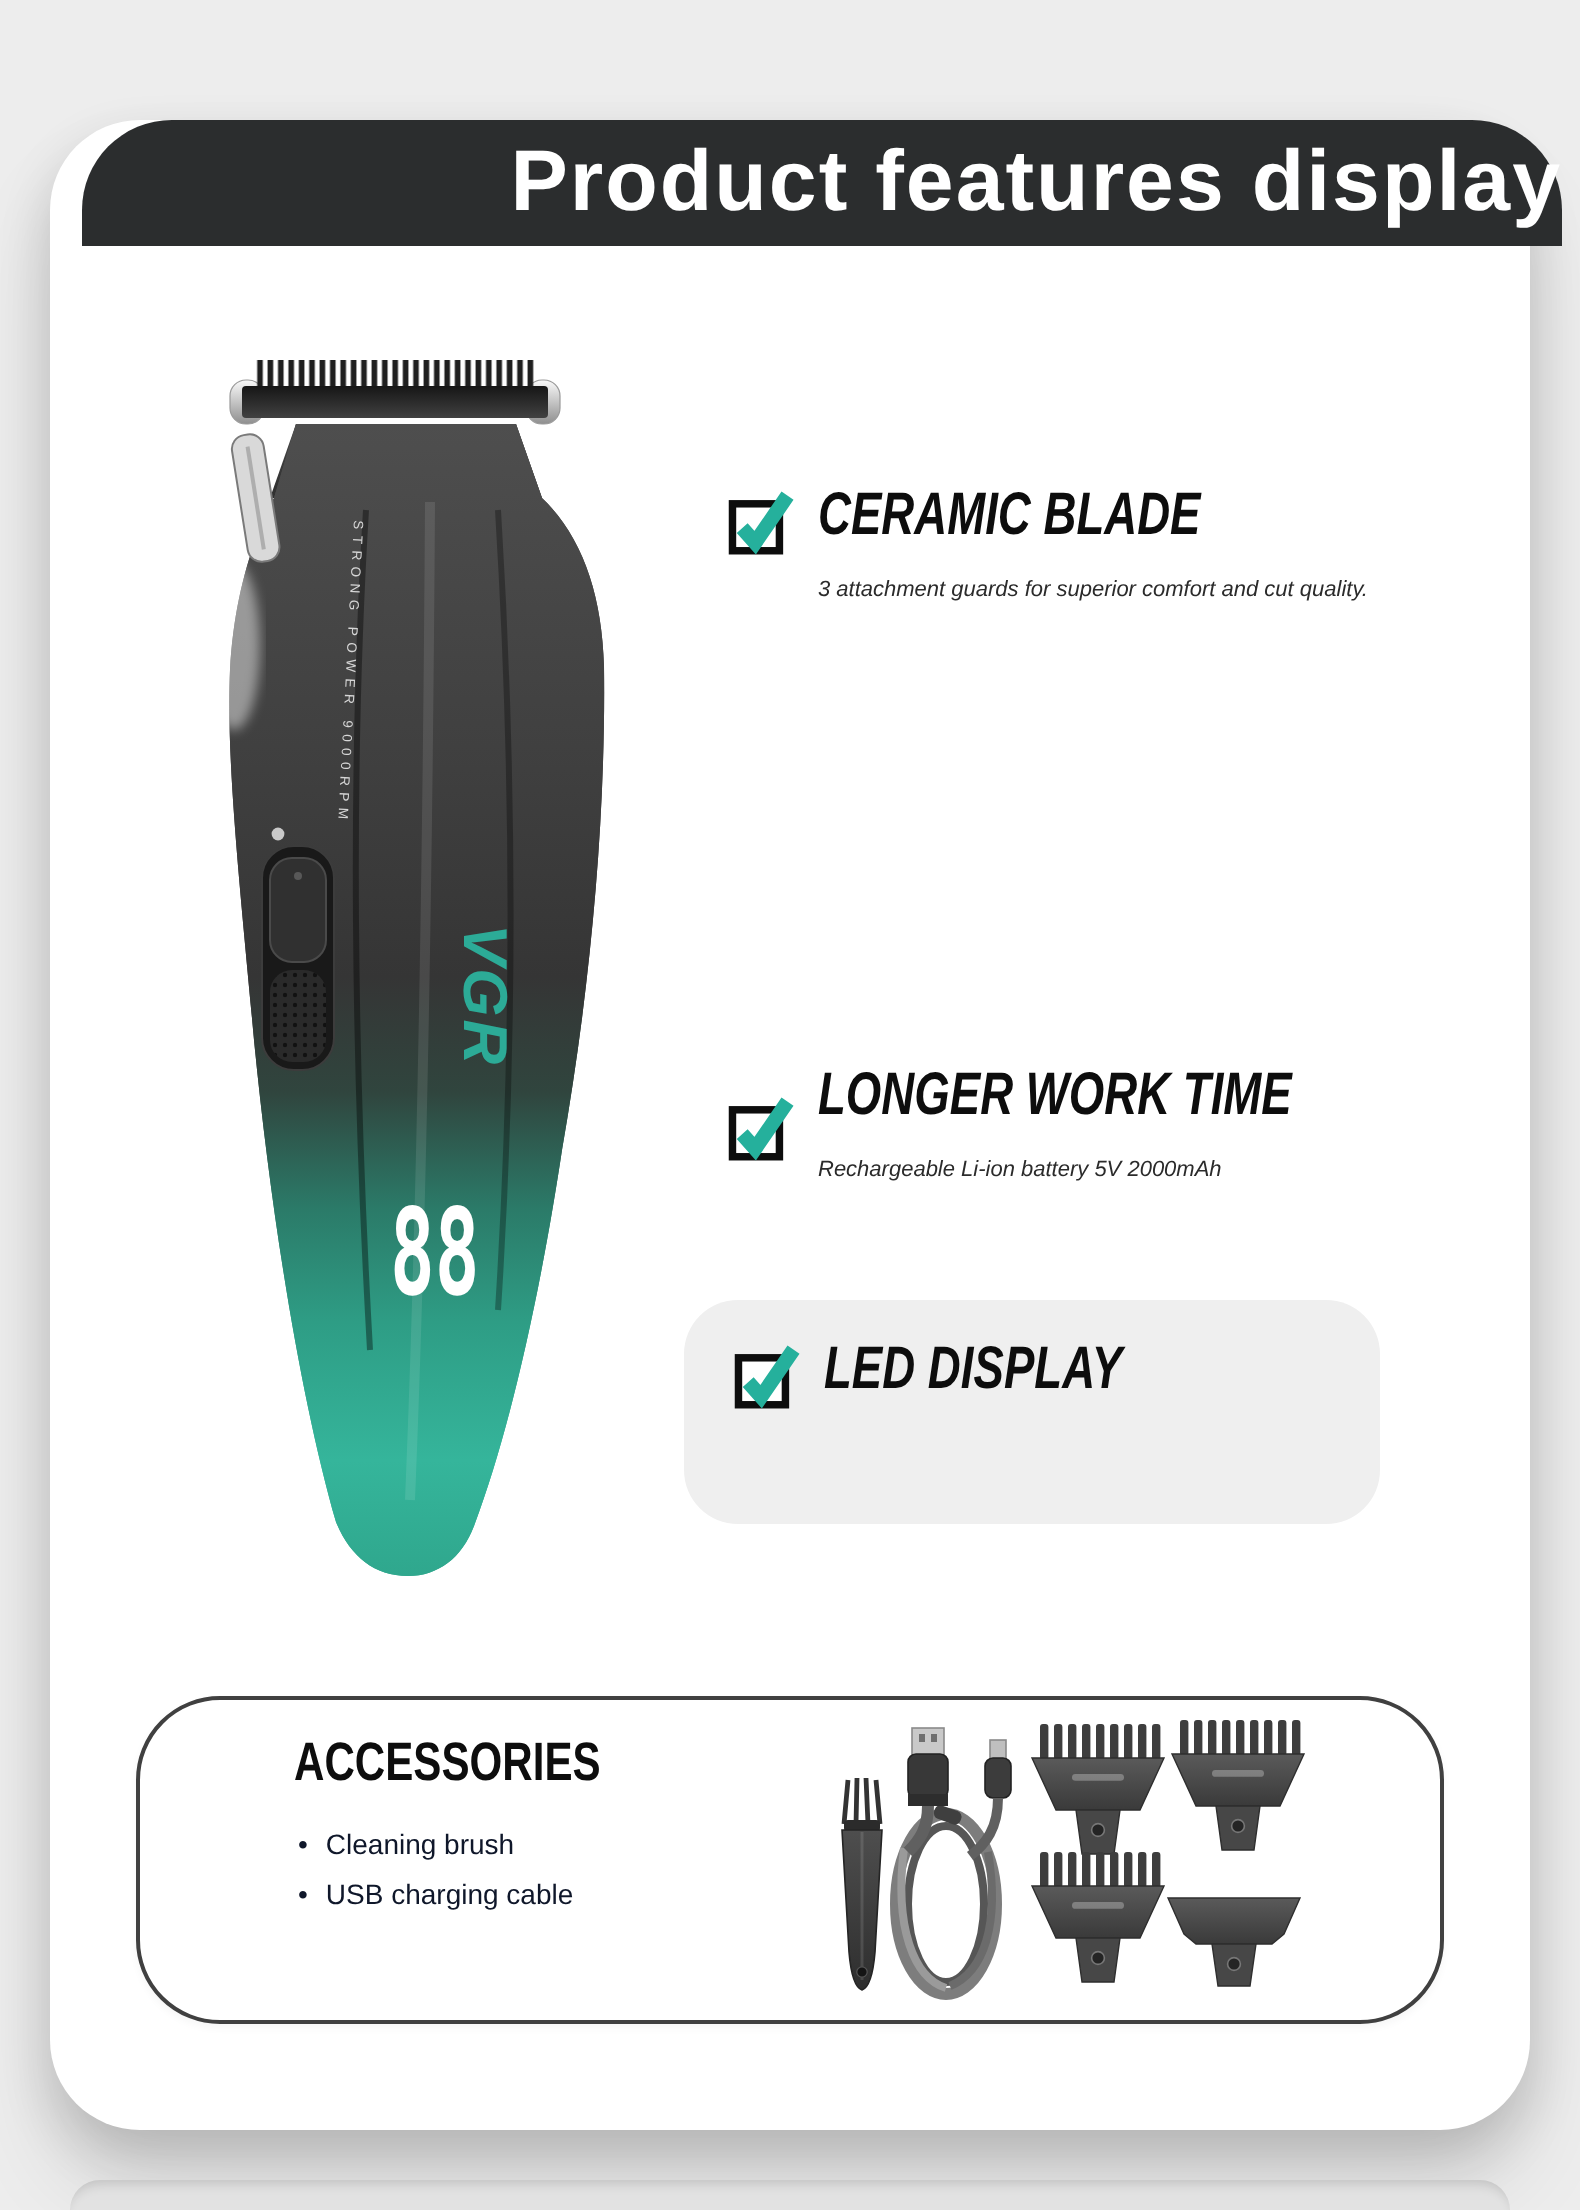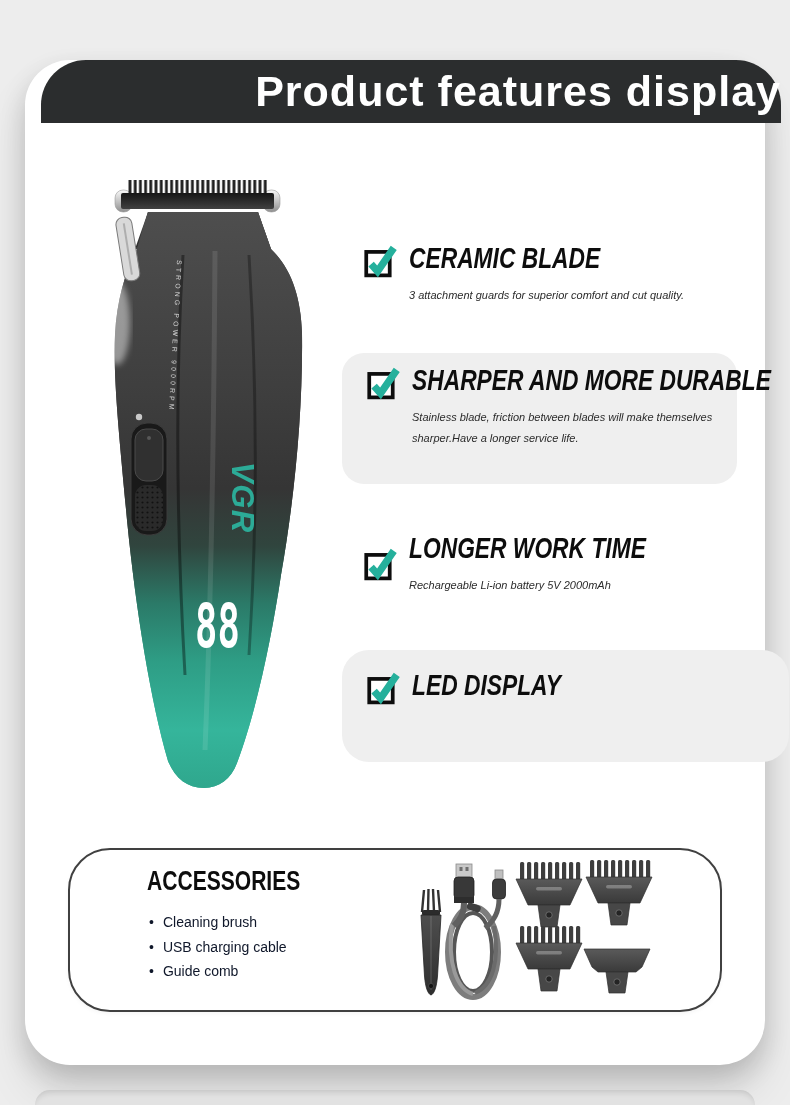--- a/index.html
+++ b/index.html
@@ -12,21 +12,21 @@
   .card-header h1{margin:0;color:var(--header-text,#fff);font-size:43px;font-weight:bold;letter-spacing:1px;}
   .card-body{position:absolute;left:0;top:88px;right:0;bottom:0;}
 
   .trimmer{position:absolute;left:40px;top:27px;width:270px;height:620px;}
 
   .feature-row{position:absolute;display:flex;gap:12px;align-items:flex-start;width:400px;font-style:italic;}
   .fr1{left:338px;top:93px;}
   .fr3{left:338px;top:383px;align-items:center;}
   .feature-box{position:absolute;background:var(--feature-box-bg,#efefef);border-radius:22px;}
   .fb1{left:317px;top:205px;width:395px;height:131px;}
-  .fb2{left:317px;top:502px;width:447px;height:112px;border-radius:27px;}
+  .fb2{left:317px;top:502px;width:348px;height:112px;border-radius:27px;}
   .fb1 .feature-row{position:relative;left:0;top:0;padding:10px 0 0 24px;}
   .fb2 .feature-row{position:relative;left:0;top:0;padding:18px 0 0 24px;}
   .fcheck{width:34px;height:38px;flex:none;overflow:visible;}
   .check-stroke{stroke:var(--accent,#25b09c);}
   .feature-title{margin:0;font-size:30px;line-height:34px;font-weight:bold;color:var(--heading-text,#0d0d0d);
         transform:scaleX(.76);transform-origin:left center;white-space:nowrap;letter-spacing:0;}
   .feature-desc{margin:10px 0 0 0;font-size:11px;line-height:20.5px;color:var(--body-text,#2b2b2b);max-width:332px;}
 
   .acc-panel{position:absolute;left:43px;top:700px;width:654px;height:164px;background:#fff;
         border:2px solid #404040;border-radius:42px;box-shadow:0 2px 4px rgba(0,0,0,.04);box-sizing:border-box;}
@@ -140,32 +140,20 @@
         <svg class="fcheck" viewBox="0 0 42 46">
           <rect x="4" y="13" width="29" height="29" fill="#fff" stroke="#0d0d0d" stroke-width="4.6"></rect>
           <path d="M 10 28 L 18 37 L 38 8" fill="none" class="check-stroke" stroke-width="9"></path>
         </svg>
         <div>
           <h2 class="feature-title">CERAMIC BLADE</h2>
           <p class="feature-desc">3 attachment guards for superior comfort and cut quality.</p>
         </div>
       </div>
 
-      <div class="feature-box fb1">
-        <div class="feature-row">
-          <svg class="fcheck" viewBox="0 0 42 46">
-            <rect x="4" y="13" width="29" height="29" fill="#fff" stroke="#0d0d0d" stroke-width="4.6"></rect>
-            <path d="M 10 28 L 18 37 L 38 8" fill="none" class="check-stroke" stroke-width="9"></path>
-          </svg>
-          <div>
-            <h2 class="feature-title">SHARPER AND MORE DURABLE</h2>
-            <p class="feature-desc">Stainless blade, friction between blades will make themselves sharper.Have a longer service life.</p>
-          </div>
-        </div>
-      </div>
 
       <div class="feature-row fr3">
         <svg class="fcheck" viewBox="0 0 42 46">
           <rect x="4" y="13" width="29" height="29" fill="#fff" stroke="#0d0d0d" stroke-width="4.6"></rect>
           <path d="M 10 28 L 18 37 L 38 8" fill="none" class="check-stroke" stroke-width="9"></path>
         </svg>
         <div>
           <h2 class="feature-title">LONGER WORK TIME</h2>
           <p class="feature-desc">Rechargeable Li-ion battery 5V 2000mAh</p>
         </div>
@@ -181,21 +169,20 @@
             <h2 class="feature-title">LED DISPLAY</h2>
           </div>
         </div>
       </div>
 
       <div class="acc-panel">
         <h2 class="acc-title">ACCESSORIES</h2>
         <ul class="acc-list">
           <li>Cleaning brush</li>
           <li>USB charging cable</li>
-          <li>Guide comb</li>
         </ul>
 
         <svg class="acc-art" viewBox="0 0 320 150">
           <defs>
             <linearGradient id="combGrad" x1="0" y1="0" x2="0" y2="1">
               <stop offset="0" stop-color="#5a5a5a"></stop>
                 <stop offset="1" stop-color="#3a3a3a"></stop>
             </linearGradient>
             <linearGradient id="brushGrad" x1="0" y1="0" x2="0" y2="1">
               <stop offset="0" stop-color="#4e4e4e"></stop>

